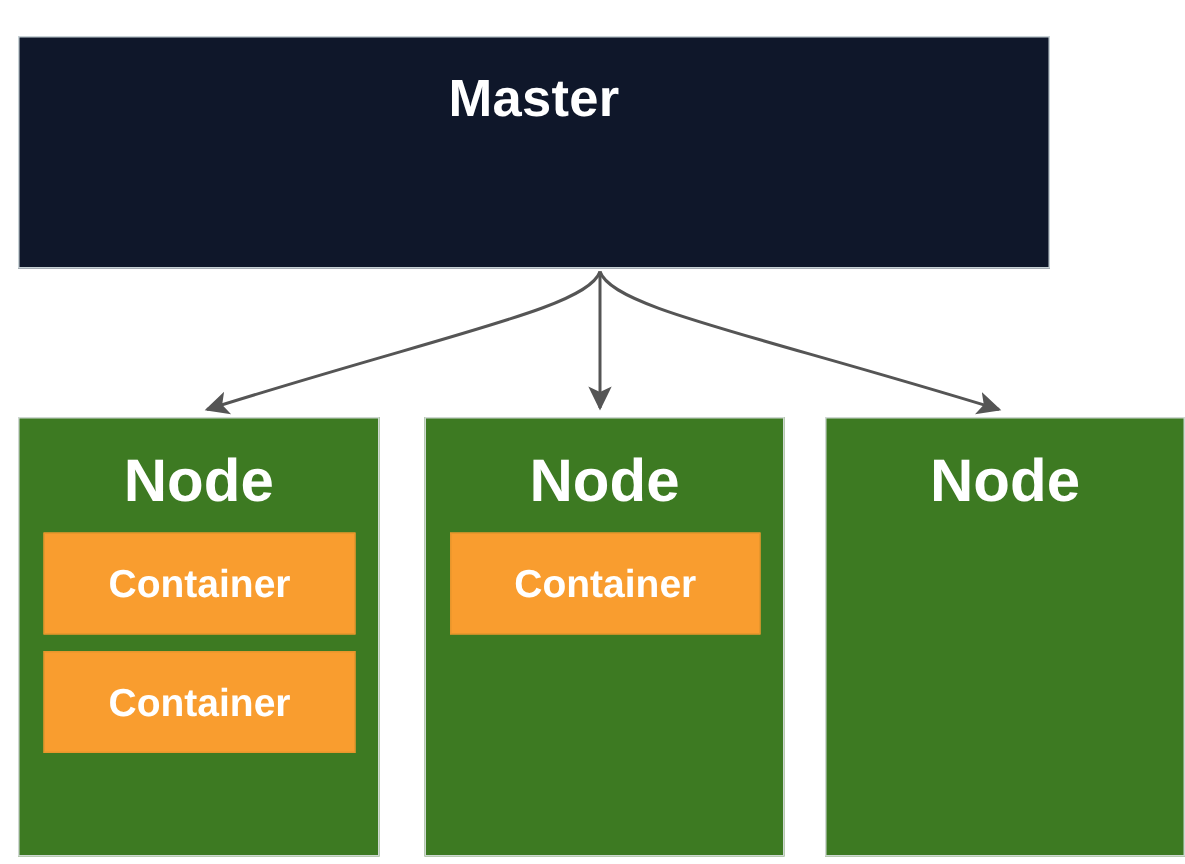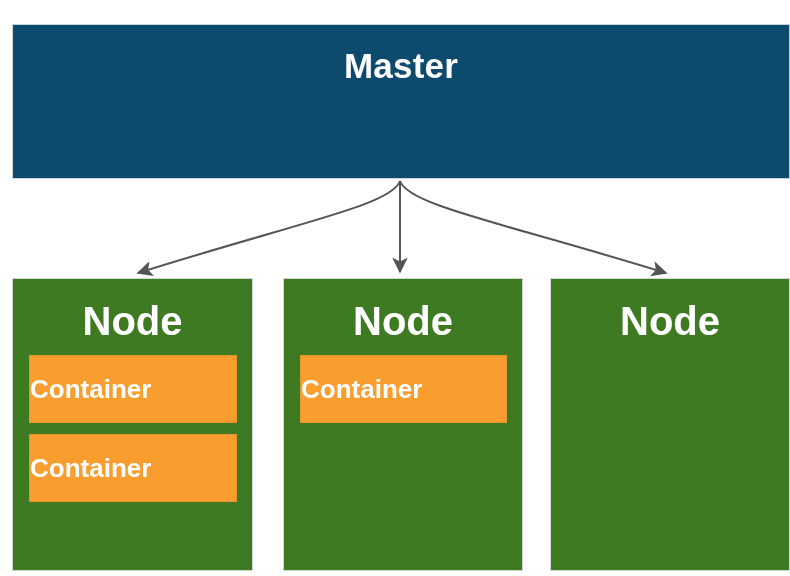--- a/index.html
+++ b/index.html
@@ -19,23 +19,23 @@
     width: 790px;
     height: 576px;
     background: #ffffff;
   }
 
   
   .master-box {
     position: absolute;
     left: 12px;
     top: 24px;
-    width: 778px;
+    width: 688px;
     height: 155px;
-    background: #0c4a6e;
+    background: #0f172a;
     border: 1px solid #c8d2d6;
     box-sizing: border-box;
   }
   .master-label {
     position: absolute;
     top: 22px;
     left: 0;
     width: 100%;
     text-align: center;
     color: #ffffff;
@@ -88,21 +88,21 @@
     right: 15px;
   }
   .container-box {
     background: #f99d2f;
     border: 1px solid #e8962c;
     box-sizing: border-box;
     height: 68px;
     margin-bottom: 11px;
     display: flex;
     align-items: center;
-    justify-content: flex-start;
+    justify-content: center;
   }
   .container-label {
     color: #ffffff;
     font-size: 26px;
     font-weight: 700;
     line-height: 1.1;
   }
 </style>
 </head>
 <body>

